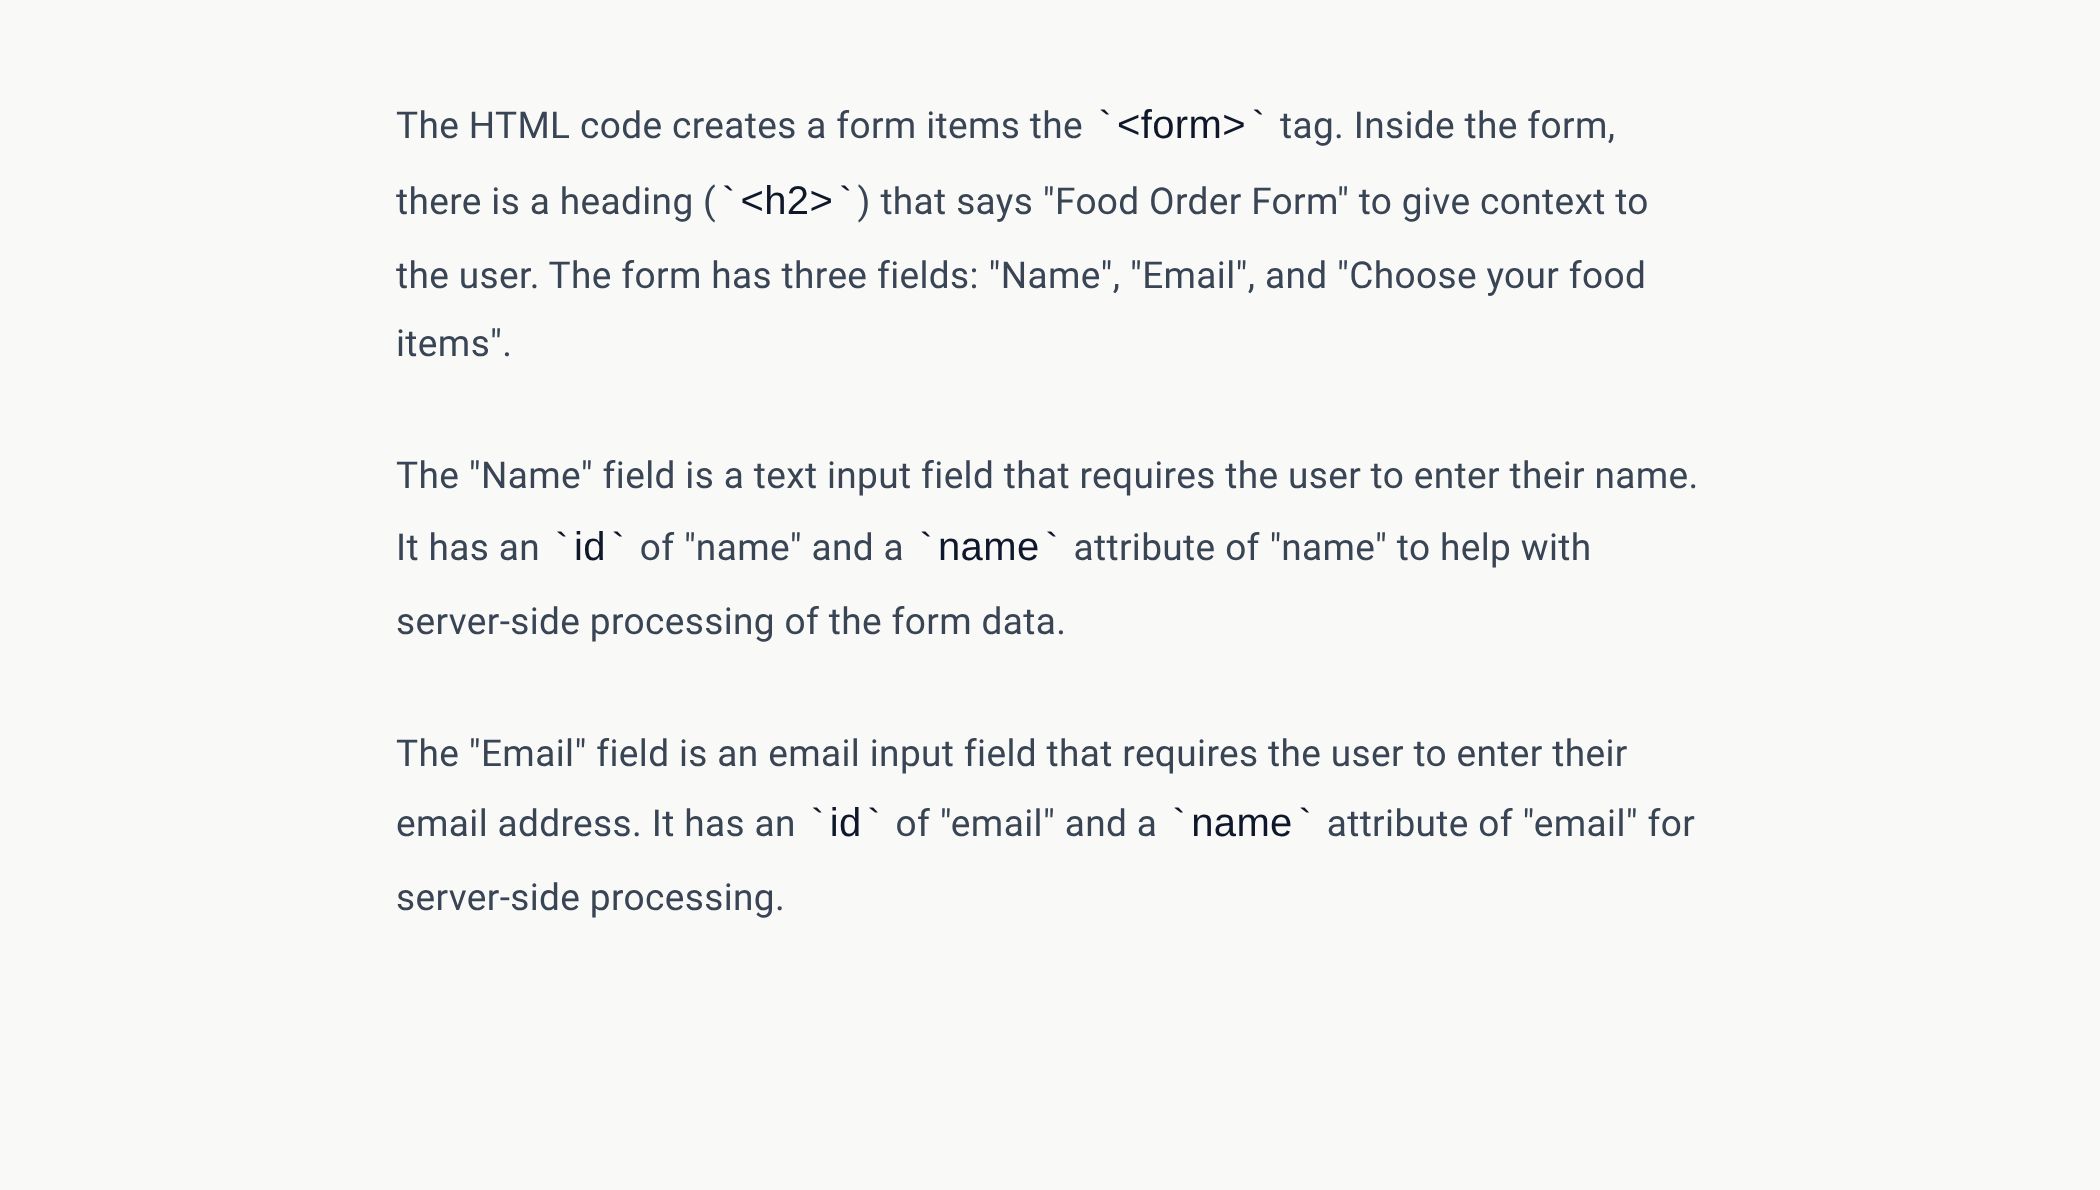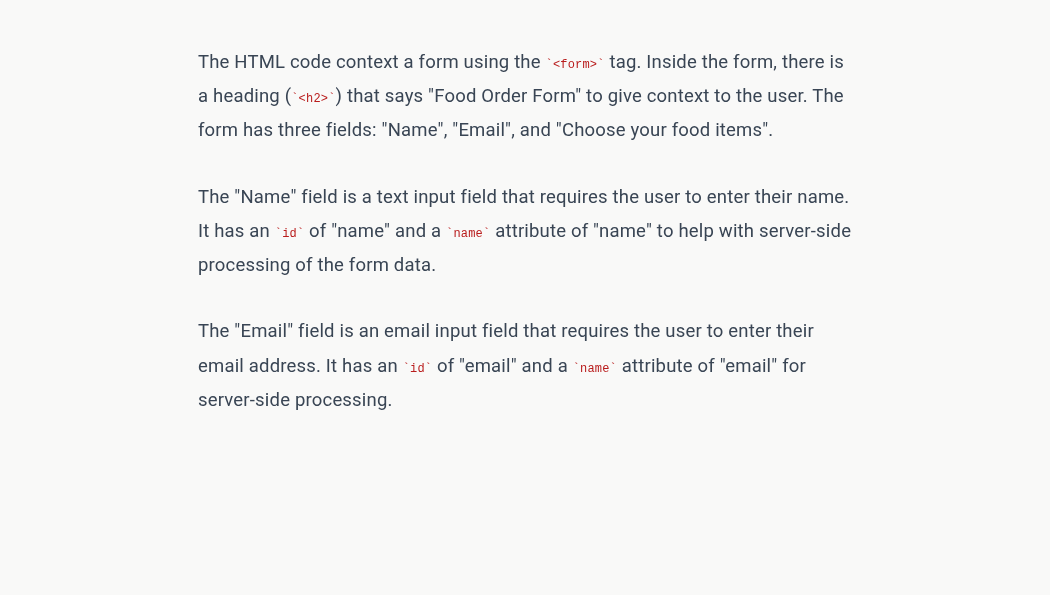--- a/index.html
+++ b/index.html
@@ -19,35 +19,35 @@
     }
     p {
       margin-bottom: 32px;
       color: #394554;
       letter-spacing: 0.01em;
     }
     p:last-child {
       margin-bottom: 0;
     }
     code {
-      font-family: Liberation Mono, monospace;
-      font-size: 12px;
-      color: #b91c1c;
+      font-family: Liberation Sans, sans-serif;
+      font-size: 20px;
+      color: #0f172a;
     }
     .backtick-code::before,
     .backtick-code::after {
       content: "`";
       font-family: "SFMono-Regular", Consolas, "Liberation Mono", Menlo, monospace;
     }
   </style>
 </head>
 <body>
 
 <p>
-  <span>The HTML code context a form using the </span><code class="backtick-code">&lt;form&gt;</code><span> tag. Inside the form, there is a heading (</span><code class="backtick-code">&lt;h2&gt;</code><span>) that says "Food Order Form" to give context to the user. The form has three fields: "Name", "Email", and "Choose your food items".</span>
+  <span>The HTML code creates a form items the </span><code class="backtick-code">&lt;form&gt;</code><span> tag. Inside the form, there is a heading (</span><code class="backtick-code">&lt;h2&gt;</code><span>) that says "Food Order Form" to give context to the user. The form has three fields: "Name", "Email", and "Choose your food items".</span>
 </p>
 
 <p>
   <span>The "Name" field is a text input field that requires the user to enter their name. It has an </span><code class="backtick-code">id</code><span> of "name" and a </span><code class="backtick-code">name</code><span> attribute of "name" to help with server-side processing of the form data.</span>
 </p>
 
 <p>
   <span>The "Email" field is an email input field that requires the user to enter their email address. It has an </span><code class="backtick-code">id</code><span> of "email" and a </span><code class="backtick-code">name</code><span> attribute of "email" for server-side processing.</span>
 </p>
 

